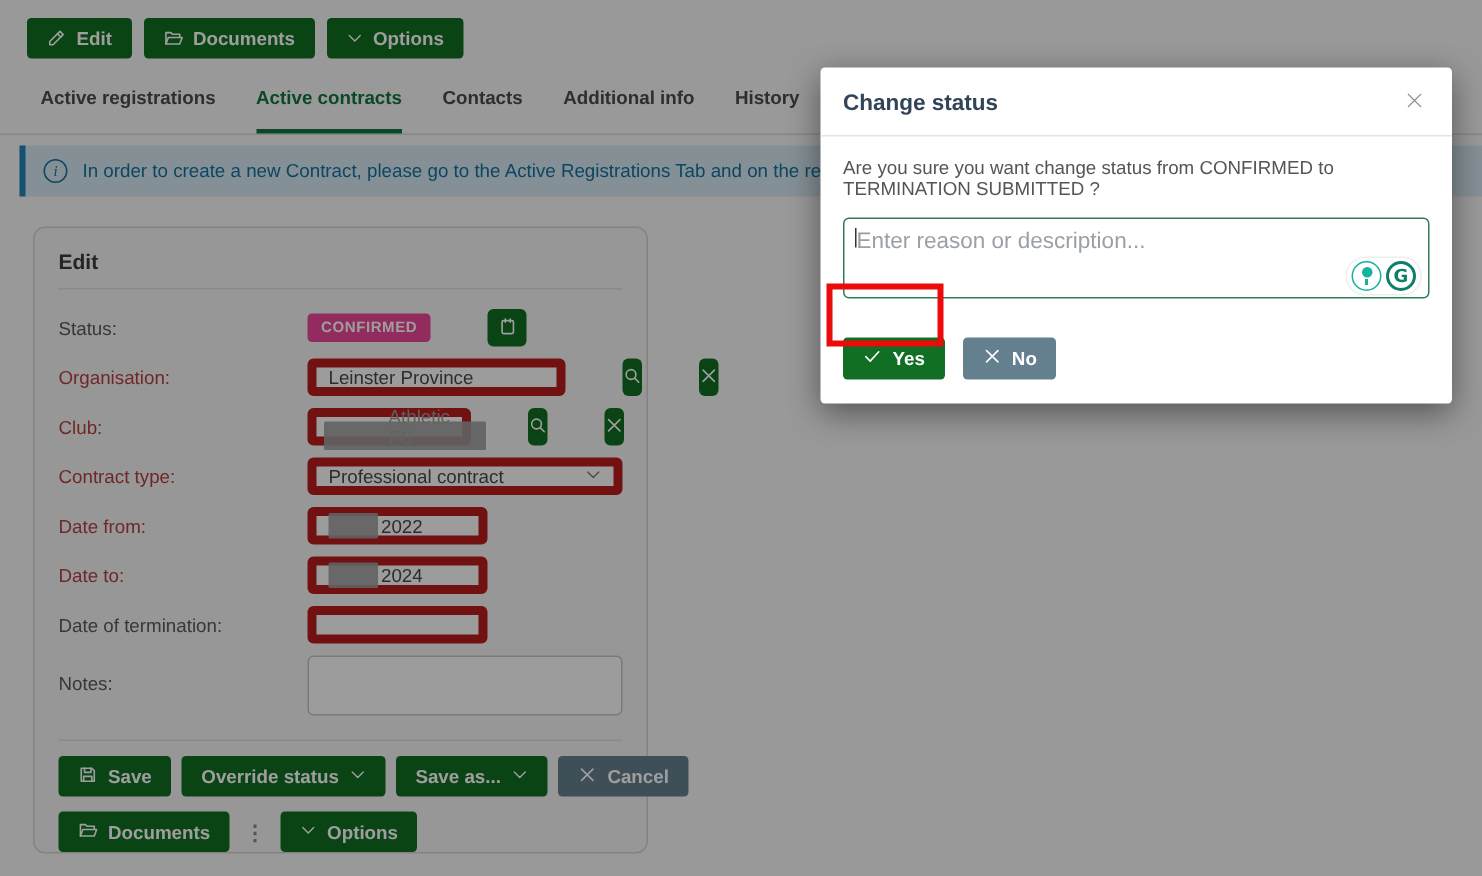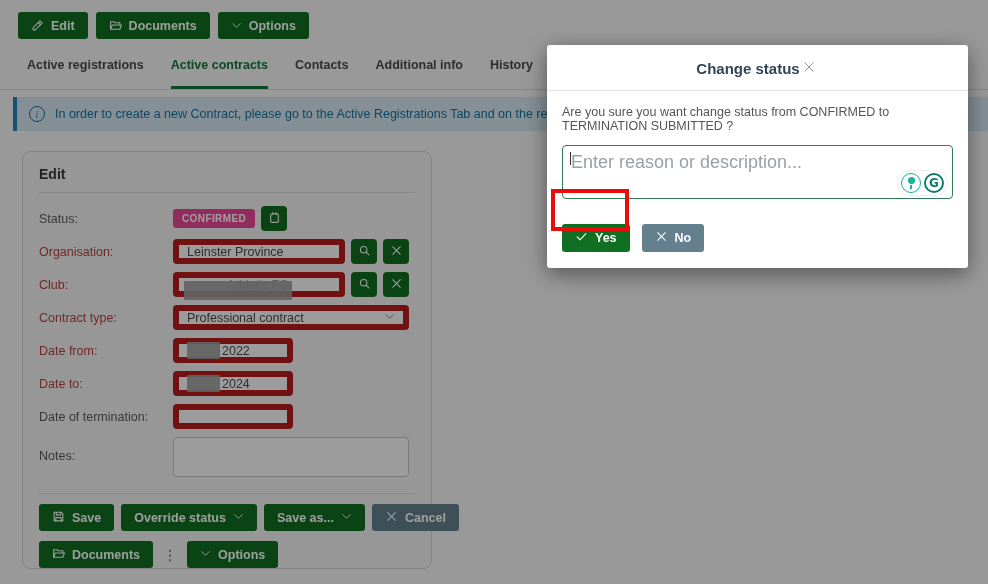--- a/index.html
+++ b/index.html
@@ -34,21 +34,21 @@
             padding-left:12px; font-size:12.5px; color:#17719d; }
   .info-circ { width:16px; height:16px; border:1.4px solid #17719d; border-radius:50%; flex:0 0 auto;
                display:flex; align-items:center; justify-content:center; font-size:10px; font-style:italic;
                font-family:"Liberation Serif", serif; }
 
   
   .panel { position:absolute; left:22px; top:151px; width:410px; height:418px; background:#f4f4f4;
            border:1px solid #d4d4d4; border-radius:8px; padding:14px 16px; }
   .panel-title { font-size:14px; font-weight:bold; color:#3a3a3a; padding-bottom:10px;
                  border-bottom:1px solid #dedede; }
-  .frow { display:flex; align-items:center; margin-top:8px; min-height:25px; }
+  .frow { display:flex; align-items:center; margin-top:8px; min-height:25px;gap:32px; }
   .flabel { width:134px; flex:0 0 auto; font-size:12.5px; color:#5a5a5a; }
   .flabel.req { color:#b54040; }
   .inp { height:25px; background:#fcfcfc; border:6px solid #b91c1c; border-radius:4px;
          font-family:inherit; font-size:12.5px; color:#4a4a4a; padding:0 8px;
          display:flex; align-items:center; position:relative; }
   input.inp { display:inline-block; }
   .inp-org { width:172px; }
   .inp-date { width:120px; }
   .sqbtn { width:26px; height:25px; border:none; border-radius:4px; background:#116f23;
            display:inline-flex; align-items:center; justify-content:center; margin-left:6px; cursor:pointer; }
@@ -63,30 +63,30 @@
   .notes-area { width:236px; height:40px; background:#fcfcfc; border:1px solid #c6c6c6;
                 border-radius:4px; resize:none; font-family:inherit; font-size:12.5px; padding:4px 8px; }
   .panel-sep { border:none; border-top:1px solid #dedede; margin:16px 0 0; }
   .btnrow { display:flex; gap:7px; margin-top:10px; align-items:center; }
   .vdots { color:#8a8a8a; font-size:14px; font-weight:bold; margin:0 3px; letter-spacing:0; }
 
   
   .overlay { position:absolute; inset:0; background:rgba(0,0,0,.38); z-index:10; }
   .modal { position:absolute; left:547px; top:45px; width:421px; z-index:20; background:#fff;
            border-radius:3px; box-shadow:0 6px 22px rgba(0,0,0,.45); }
-  .modal-head { display:flex; align-items:center; justify-content:center;
+  .modal-head { display:flex; align-items:center; justify-content:space-between;
                 padding:13px 16px 11px 15px; border-bottom:1px solid #e4e4e4; }
   .modal-title { font-size:15px; font-weight:bold; color:#324457; }
   .modal-close { background:none; border:none; cursor:pointer; display:flex; padding:2px; }
   .modal-close svg { width:14px; height:14px; stroke:#8a8a8a; stroke-width:1.6; fill:none; stroke-linecap:round; }
   .modal-body { padding:14px 15px 16px; }
   .modal-msg { font-size:12.5px; color:#555; }
   .reason-wrap { position:relative; margin-top:12px; }
   .reason { width:100%; height:54px; border:1.5px solid #2f7d52; border-radius:4px; resize:none;
-            font-family:inherit; font-size:18px; color:#1d4ed8; padding:6px 8px; outline:none; background:#fff; }
+            font-family:inherit; font-size:15px; color:#1d4ed8; padding:6px 8px; outline:none; background:#fff; }
   .reason::placeholder { color:#9aa0a6; }
   .caret { position:absolute; left:8px; top:7px; width:1px; height:13px; background:#333; }
   .gram-pill { position:absolute; right:6px; bottom:8px; display:flex; gap:3px; align-items:center;
                background:#fff; border-radius:14px; padding:2px 3px; box-shadow:0 0 0 1px #eee; }
   .gram-ic { width:20px; height:20px; border-radius:50%; display:flex; align-items:center;
              justify-content:center; cursor:pointer; }
   .gram-sugg { border:1.6px solid #14b39b; position:relative; }
   .gram-sugg .dot { width:7px; height:7px; border-radius:50%; background:#14b39b; position:absolute; top:3px; }
   .gram-sugg .stem { width:1.6px; height:4px; background:#14b39b; position:absolute; bottom:3px; }
   .gram-g { border:2px solid #0d7f68; color:#0d7f68; font-weight:bold; font-size:12px;

